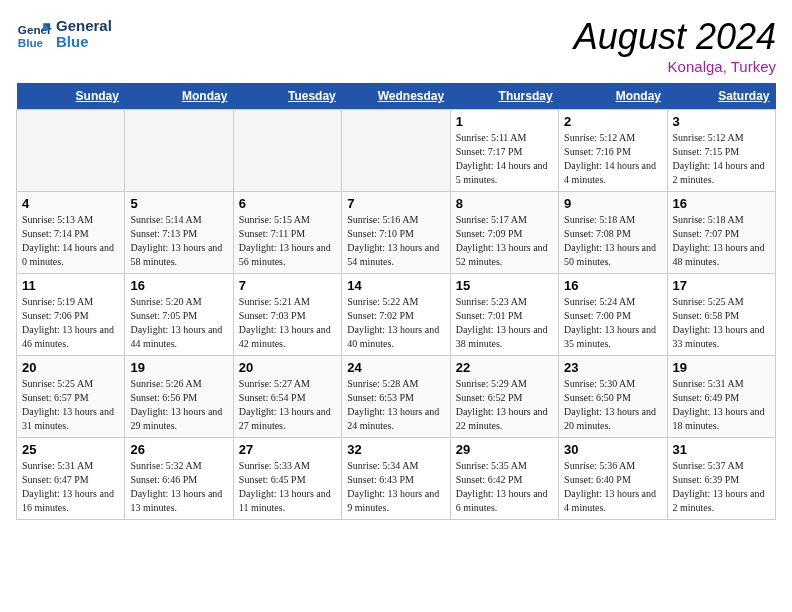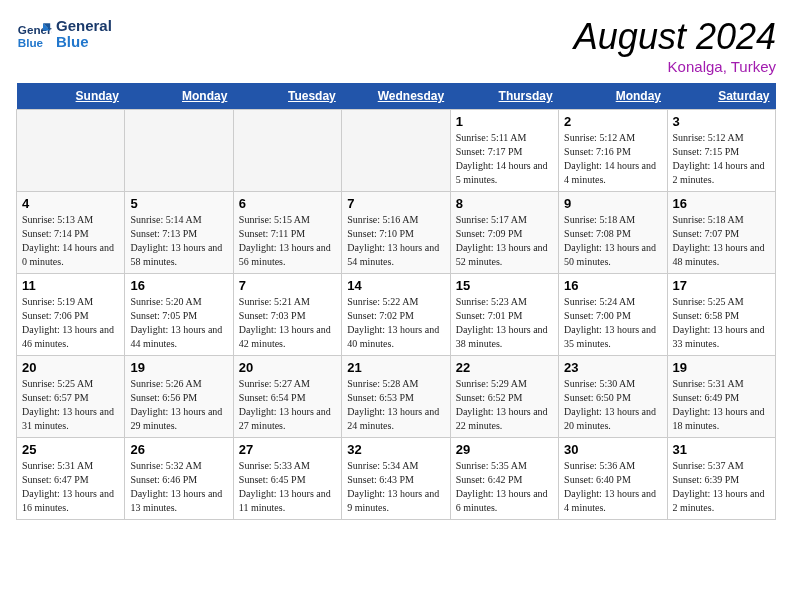--- a/index.html
+++ b/index.html
@@ -202,21 +202,21 @@
         </td>
         <td>
           <span class="day-number">19</span>
           <div class="day-info">Sunrise: 5:26 AM<br>Sunset: 6:56 PM<br>Daylight: 13 hours and 29 minutes.</div>
         </td>
         <td>
           <span class="day-number">20</span>
           <div class="day-info">Sunrise: 5:27 AM<br>Sunset: 6:54 PM<br>Daylight: 13 hours and 27 minutes.</div>
         </td>
         <td>
-          <span class="day-number">21</span>
+          <span class="day-number">24</span>
           <div class="day-info">Sunrise: 5:28 AM<br>Sunset: 6:53 PM<br>Daylight: 13 hours and 24 minutes.</div>
         </td>
         <td>
           <span class="day-number">22</span>
           <div class="day-info">Sunrise: 5:29 AM<br>Sunset: 6:52 PM<br>Daylight: 13 hours and 22 minutes.</div>
         </td>
         <td>
           <span class="day-number">23</span>
           <div class="day-info">Sunrise: 5:30 AM<br>Sunset: 6:50 PM<br>Daylight: 13 hours and 20 minutes.</div>
         </td>

